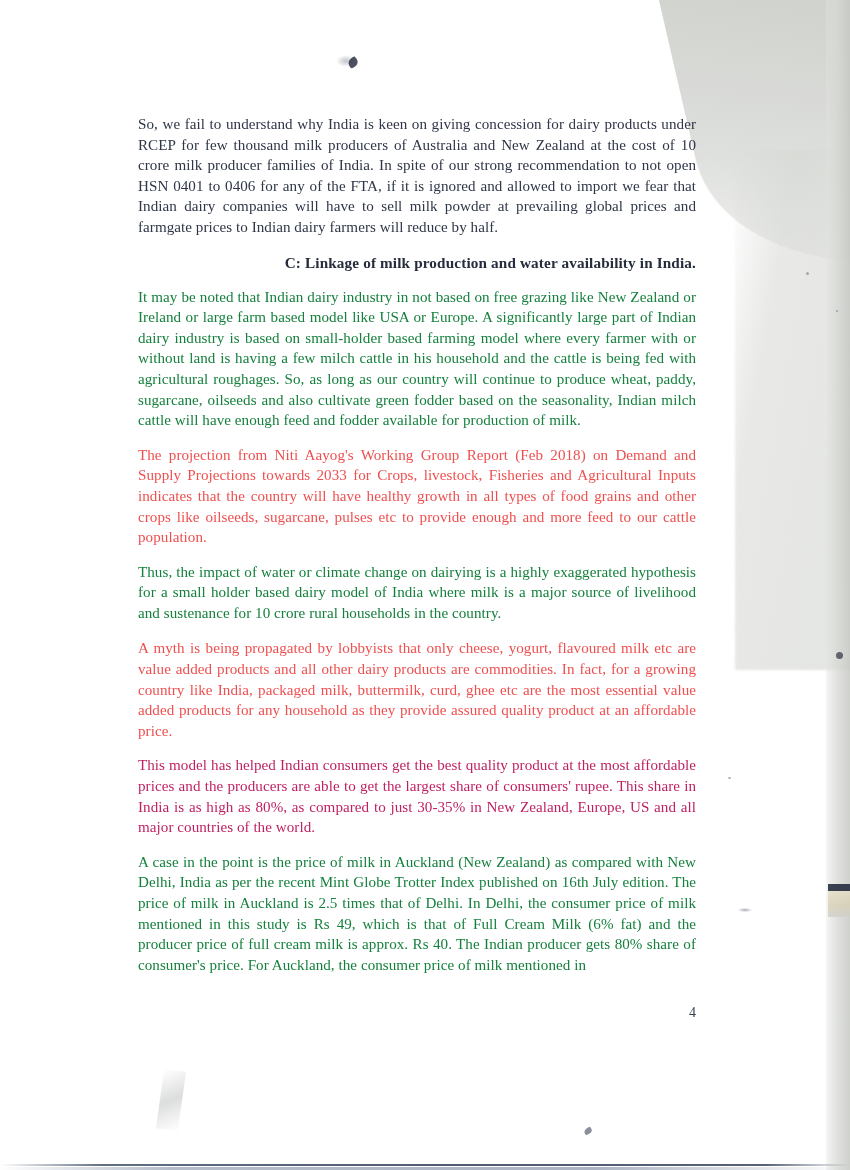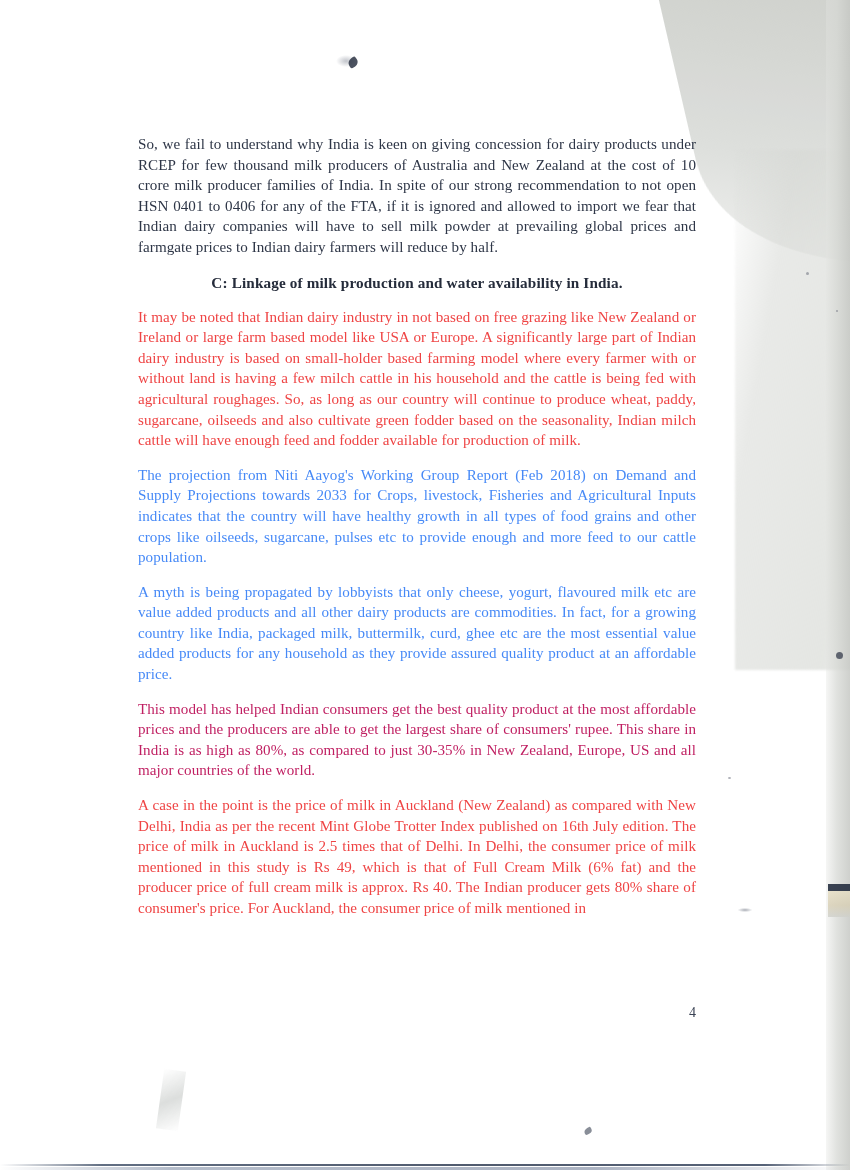--- a/index.html
+++ b/index.html
@@ -143,49 +143,49 @@
     height: 7px;
     background: #2a3142;
     opacity: .7;
     border-radius: 50%;
   }
 
   
   #content {
     position: absolute;
     left: 138px;
-    top: 134px;
+    top: 114px;
     width: 558px;
   }
   .para {
     margin: 0 0 14px 0;
     text-align: justify;
     text-justify: inter-word;
     font-size: 15.1px;
     line-height: 20.6px;
     color: #2e3647;
     letter-spacing: .05px;
     -webkit-font-smoothing: antialiased;
   }
   .para:last-of-type { margin-bottom: 15px; }
   .para.tight { margin-bottom: 15px; }
   .heading {
     margin: 0 0 14px 0;
     font-size: 15.2px;
     line-height: 21px;
     font-weight: bold;
     color: #252c3b;
-    text-align: center;
+    text-align: right;
     letter-spacing: .15px;
   }
   .heading.spaced-top { margin-top: 17px; }
 
   
-  .fade-1 { color: #ef4444; }
-  .fade-2 { color: #3b82f6; opacity: .94; font-family: Liberation Serif, serif; }
+  .fade-1 { color: #15803d; }
+  .fade-2 { color: #ef4444; opacity: .94; font-family: Liberation Serif, serif; }
   .fade-3 { color: #be185d; opacity: .97; }
 
   .page-number {
     position: absolute;
     left: 138px;
     top: 1005px;
     width: 558px;
     text-align: right;
     font-size: 14px;
     color: #3b4354;
@@ -215,20 +215,21 @@
   <div id="content">
 
     <p class="para">So, we fail to understand why India is keen on giving concession for dairy products under RCEP for few thousand milk producers of Australia and New Zealand at the cost of 10 crore milk producer families of India. In spite of our strong recommendation to not open HSN 0401 to 0406 for any of the FTA, if it is ignored and allowed to import we fear that Indian dairy companies will have to sell milk powder at prevailing global prices and farmgate prices to Indian dairy farmers will reduce by half.</p>
 
     <h2 class="heading">C: Linkage of milk production and water availability in India.</h2>
 
     <p class="para fade-1">It may be noted that Indian dairy industry in not based on free grazing like New Zealand or Ireland or large farm based model like USA or Europe. A significantly large part of Indian dairy industry is based on small-holder based farming model where every farmer with or without land is having a few milch cattle in his household and the cattle is being fed with agricultural roughages. So, as long as our country will continue to produce wheat, paddy, sugarcane, oilseeds and also cultivate green fodder based on the seasonality, Indian milch cattle will have enough feed and fodder available for production of milk.</p>
 
     <p class="para fade-2">The projection from Niti Aayog's Working Group Report (Feb 2018) on Demand and Supply Projections towards 2033 for Crops, livestock, Fisheries and Agricultural Inputs indicates that the country will have healthy growth in all types of food grains and other crops like oilseeds, sugarcane, pulses etc to provide enough and more feed to our cattle population.</p>
 
+    <p class="para fade-1 tight">Thus, the impact of water or climate change on dairying is a highly exaggerated hypothesis for a small holder based dairy model of India where milk is a major source of livelihood and sustenance for 10 crore rural households in the country.</p>
 
 
     <p class="para fade-2">A myth is being propagated by lobbyists that only cheese, yogurt, flavoured milk etc are value added products and all other dairy products are commodities. In fact, for a growing country like India, packaged milk, buttermilk, curd, ghee etc are the most essential value added products for any household as they provide assured quality product at an affordable price.</p>
 
     <p class="para fade-3">This model has helped Indian consumers get the best quality product at the most affordable prices and the producers are able to get the largest share of consumers' rupee. This share in India is as high as 80%, as compared to just 30-35% in New Zealand, Europe, US and all major countries of the world.</p>
 
     <p class="para fade-1">A case in the point is the price of milk in Auckland (New Zealand) as compared with New Delhi, India as per the recent Mint Globe Trotter Index published on 16th July edition. The price of milk in Auckland is 2.5 times that of Delhi. In Delhi, the consumer price of milk mentioned in this study is Rs 49, which is that of Full Cream Milk (6% fat) and the producer price of full cream milk is approx. Rs 40. The Indian producer gets 80% share of consumer's price. For Auckland, the consumer price of milk mentioned in</p>
 
   </div>
 

